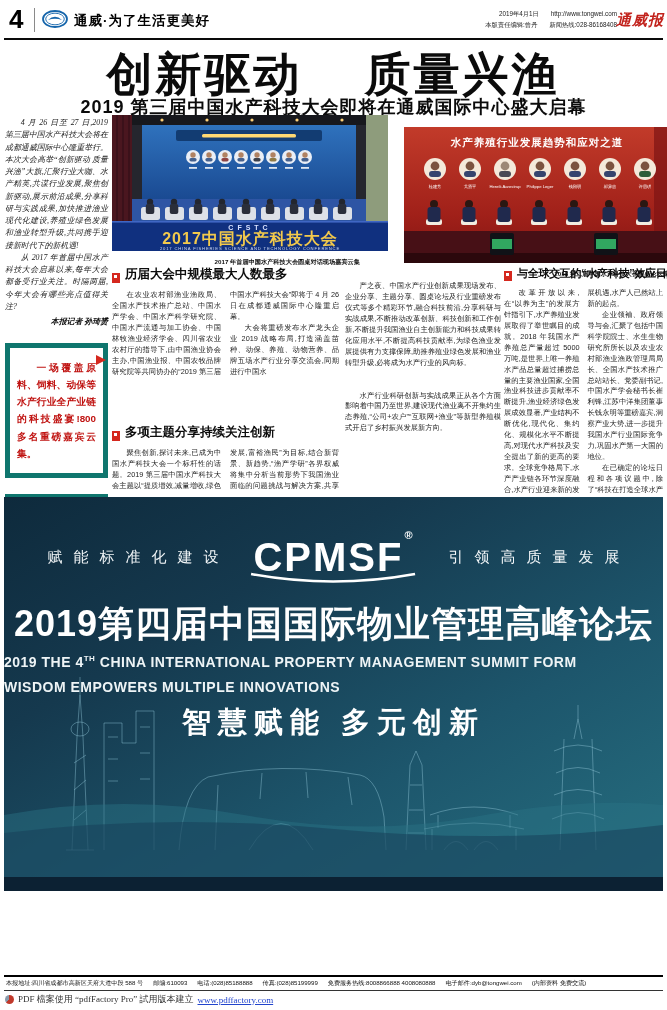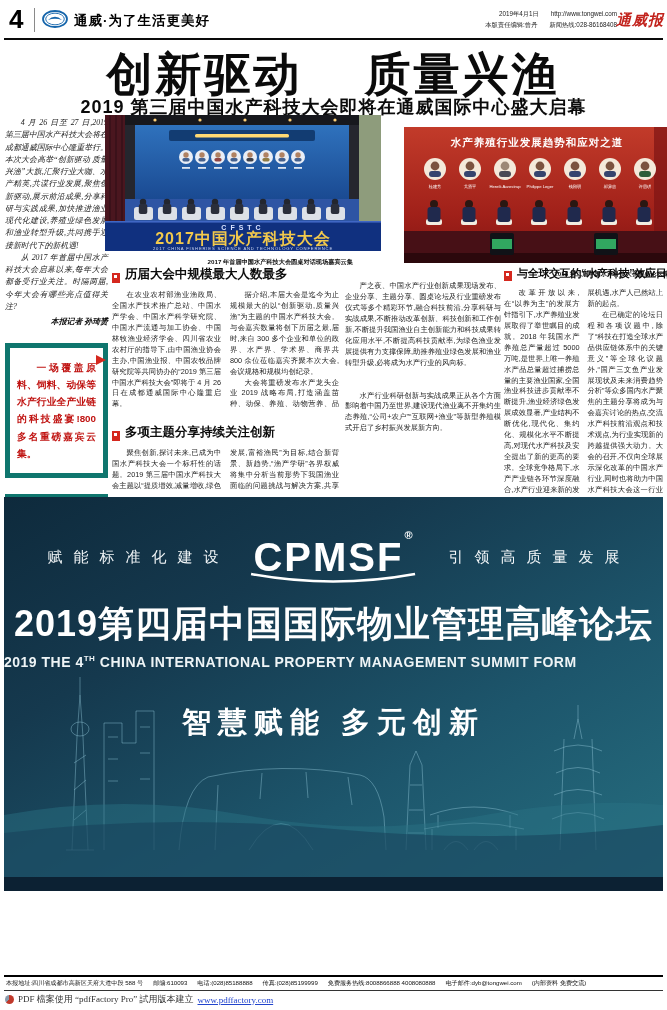--- a/index.html
+++ b/index.html
@@ -24,21 +24,21 @@
   .sidebar{position:absolute;left:5px;top:117px;width:103px;}
   .intro{font-family:"Liberation Serif",serif;font-style:italic;font-size:7.9px;line-height:1.55;text-align:justify;color:#1a1a1a;}
   .intro p{margin:0;text-indent:2em;}
   .byline{text-align:right;font-weight:bold;font-size:7.9px;margin-top:3px;font-family:"Liberation Serif",serif;font-style:italic;}
   .callout{position:relative;border:5px solid #0f766e;margin-top:16px;padding:11px 7px;color:#c01311;font-weight:bold;font-size:9.8px;line-height:1.75;text-align:justify;background:#fff;}
   .callout p{margin:0;text-indent:2em;}
   .callout .flag{position:absolute;right:-3px;top:7px;width:0;height:0;border-top:5px solid transparent;border-bottom:5px solid transparent;border-left:10px solid #d5281e;}
 
   
   .photo-fig{position:absolute;}
-  #photo1{left:105px;top:115px;width:248px;}
+  #photo1{left:112px;top:115px;width:248px;}
   #photo2{left:392px;top:115px;width:271px;}
   .caption{text-align:right;font-size:6.2px;font-weight:bold;color:#111;margin-top:3px;}
 
   
   .section{position:absolute;}
   .sec-head{display:flex;align-items:flex-end;gap:5px;font-size:12.5px;font-weight:bold;color:#0c0c0c;white-space:nowrap;}
   .flag-ic{width:8px;height:10px;background:#d5281e;position:relative;flex:none;}
   .flag-ic::after{content:"";position:absolute;left:2px;top:2px;width:3px;height:3px;background:#fff;}
   .sec-body{font-size:7.3px;line-height:1.5;text-align:justify;color:#242424;}
   .sec-body p{margin:0;text-indent:2em;}
@@ -369,21 +369,20 @@
     <figcaption class="caption">2018 第二届中国水产科技大会圆桌论坛现场</figcaption>
   </figure>
 
   <div class="section" id="secA">
     <div class="sec-head">
       <span class="flag-ic"></span>
       <span>历届大会中规模最大人数最多</span>
     </div>
     <div class="sec-body">
       <p>在农业农村部渔业渔政局、全国水产技术推广总站、中国水产学会、中国水产科学研究院、中国水产流通与加工协会、中国林牧渔业经济学会、四川省农业农村厅的指导下,由中国渔业协会主办,中国渔业报、中国农牧品牌研究院等共同协办的“2019 第三届中国水产科技大会”即将于 4 月 26 日在成都通威国际中心隆重启幕。</p>
-      <p>据介绍,本届大会是迄今为止规模最大的以“创新驱动,质量兴渔”为主题的中国水产科技大会。与会嘉宾数量将创下历届之最,届时,来自 300 多个企业和单位的政界、水产界、学术界、商界共 800 余位莅临嘉宾齐聚本次大会,会议规格和规模均创纪录。</p>
       <p>大会将重磅发布水产龙头企业 2019 战略布局,打造涵盖苗种、动保、养殖、动物营养、品牌五场水产行业分享交流会,同期进行中国水</p>
     </div>
   </div>
 
   <div id="midcol">
     <p>产之夜、中国水产行业创新成果现场发布、企业分享、主题分享、圆桌论坛及行业重磅发布仪式等多个精彩环节,融合科技前沿,分享科研与实战成果,不断推动改革创新、科技创新和工作创新,不断提升我国渔业自主创新能力和科技成果转化应用水平,不断提高科技贡献率,为绿色渔业发展提供有力支撑保障,助推养殖业绿色发展和渔业转型升级,必将成为水产行业的风向标。</p>
     <p>水产行业科研创新与实战成果正从各个方面影响着中国乃至世界,建设现代渔业离不开集约生态养殖,“公司+农户”“互联网+渔业”等新型养殖模式开启了乡村振兴发展新方向。</p>
   </div>
 
   <div class="section" id="secB">
@@ -397,39 +396,41 @@
     </div>
   </div>
 
   <div class="section" id="secC">
     <div class="sec-head">
       <span class="flag-ic"></span>
       <span>与全球交互的“水产科技”效应日益凸显</span>
     </div>
     <div class="sec-body">
       <p>改革开放以来,在“以养为主”的发展方针指引下,水产养殖业发展取得了举世瞩目的成就。2018 年我国水产养殖总产量超过 5000 万吨,是世界上唯一养殖水产品总量超过捕捞总量的主要渔业国家,全国渔业科技进步贡献率不断提升,渔业经济绿色发展成效显著,产业结构不断优化,现代化、集约化、规模化水平不断提高,对现代水产科技及安全提出了新的更高的要求。全球竞争格局下,水产产业链各环节深度融合,水产行业迎来新的发展机遇,水产人已然站上新的起点。</p>
+      <p>企业领袖、政府领导与会,汇聚了包括中国科学院院士、水生生物研究所所长以及农业农村部渔业渔政管理局局长、全国水产技术推广总站站长、党委副书记,中国水产学会秘书长崔利锋,江苏中洋集团董事长钱永明等重磅嘉宾,洞察产业大势,进一步提升我国水产行业国际竞争力,巩固水产第一大国的地位。</p>
       <p>在已确定的论坛日程和各项议题中,除了“科技在打造全球水产品供应链体系中的关键意义”等全球化议题外,“国产三文鱼产业发展现状及未来消费趋势分析”等众多国内水产聚焦的主题分享将成为与会嘉宾讨论的热点,交流水产科技前沿观点和技术观点,为行业实现新的跨越提供强大动力。大会的召开,不仅向全球展示深化改革的中国水产行业,同时也将助力中国水产科技大会这一行业大会平台,共享水产科技智慧盛宴。</p>
     </div>
   </div>
 
   <div class="ad">
     <div class="ad-tagline">
       <span class="tag-text">赋能标准化建设</span>
       <span class="cpmsf">
         <span>CPMSF</span><sup>®</sup>
         <svg height="14" viewBox="0 0 170 14" preserveAspectRatio="none">
           <path d="M4,2 Q85,17 166,2" stroke="#ffffff" stroke-width="2.6" fill="none"></path>
         </svg>
       </span>
       <span class="tag-text">引领高质量发展</span>
     </div>
     <div class="ad-title">2019第四届中国国际物业管理高峰论坛</div>
     <div class="ad-eng" id="eng1">
       <span>2019 THE 4</span><sup>TH</sup><span> CHINA INTERNATIONAL PROPERTY MANAGEMENT SUMMIT FORM</span>
     </div>
+    <div class="ad-eng" id="eng2">WISDOM EMPOWERS MULTIPLE INNOVATIONS</div>
     <div class="ad-slogan">智慧赋能 多元创新</div>
 
     <svg class="skyline" viewBox="0 0 659 212">
       <g stroke="#8ec4d4" stroke-opacity="0.45" fill="none" stroke-width="1">
         <g>
           <path d="M68,185 L73,72 M84,185 L79,72 M73,72 L76,30 L79,72 M76,30 L76,12"></path>
           <ellipse cx="76" cy="64" rx="9" ry="7"></ellipse>
           <path d="M70,155 L82,145 M70,125 L82,115 M70,98 L82,90 M62,185 L90,185"></path>
         </g>
         <g>

